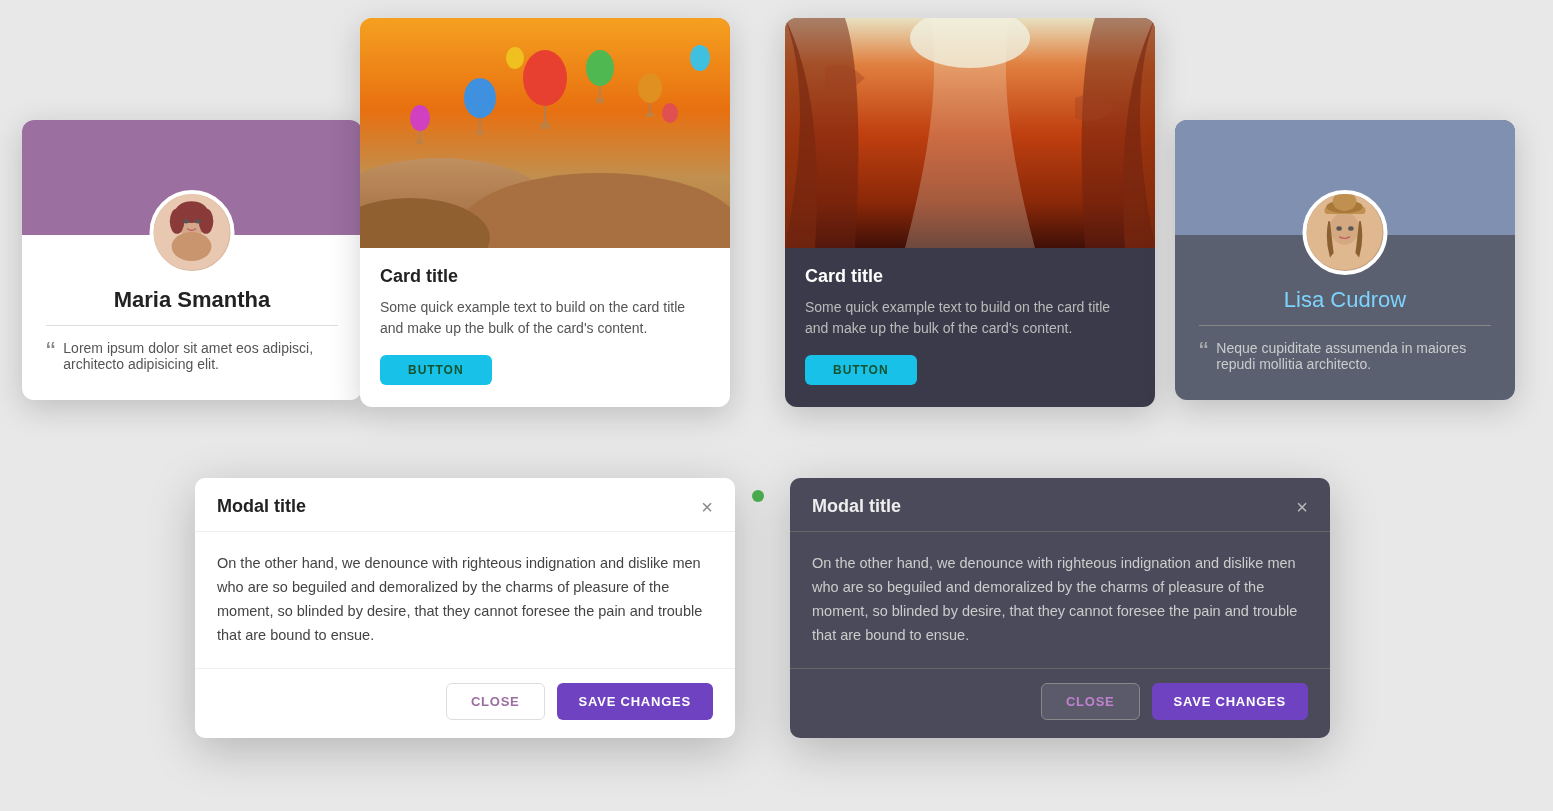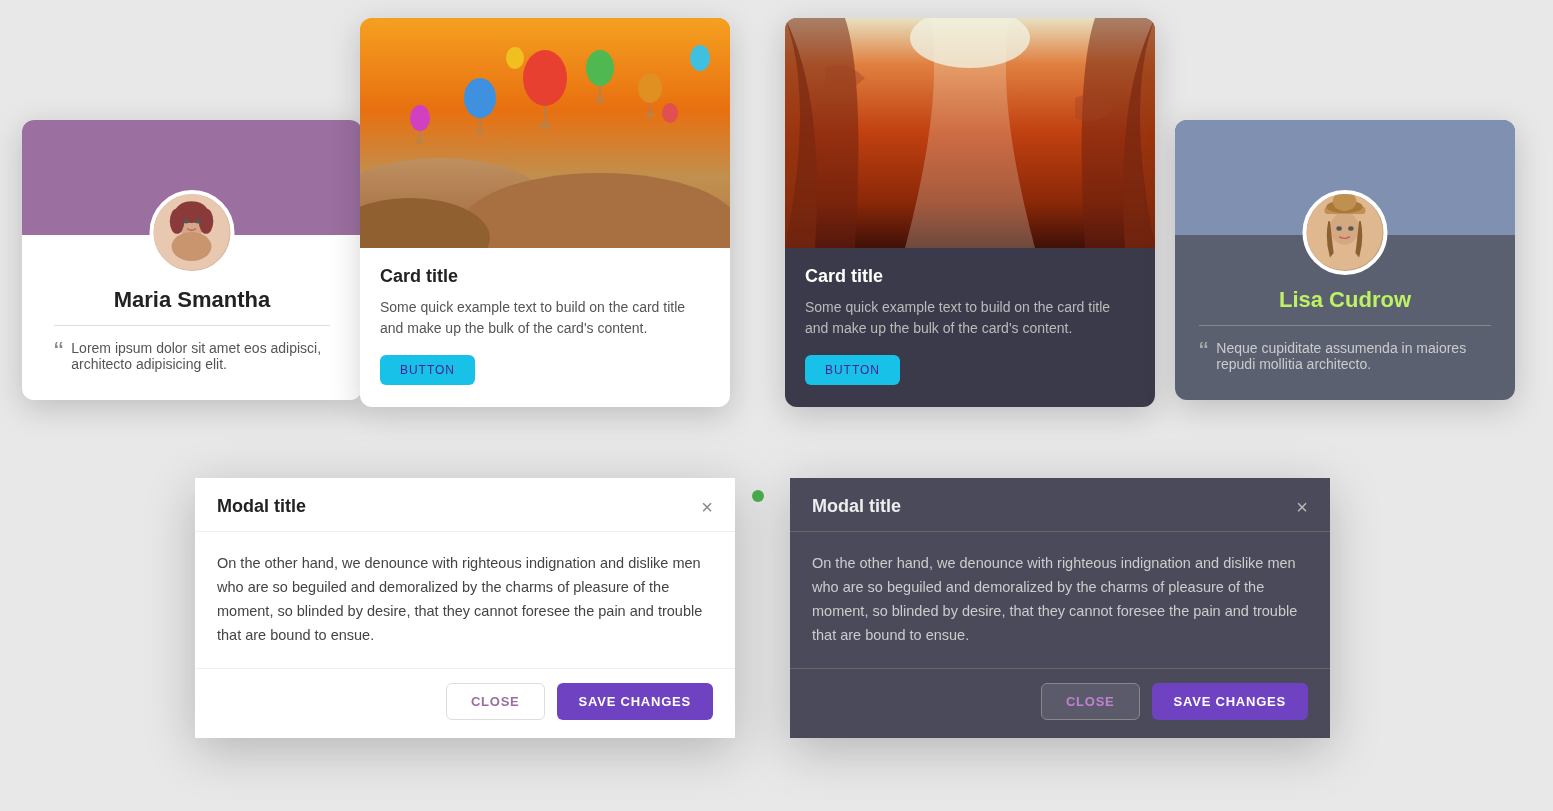--- a/index.html
+++ b/index.html
@@ -52,21 +52,21 @@
       overflow: hidden;
       display: flex;
       align-items: center;
       justify-content: center;
     }
     .card-maria .avatar svg {
       width: 85px;
       height: 85px;
     }
     .card-maria .card-body {
-      padding: 52px 32px 28px;
+      padding: 52px 24px 28px;
       text-align: center;
     }
     .card-maria .card-body h2 {
       font-size: 22px;
       font-weight: 700;
       color: #222;
       margin-bottom: 12px;
     }
     .card-maria .divider {
       border: none;
@@ -117,26 +117,26 @@
       margin-bottom: 10px;
     }
     .card-balloons .card-body p {
       font-size: 14px;
       color: #555;
       line-height: 1.5;
       margin-bottom: 16px;
     }
     .btn-cyan {
       background: #17c1e8;
-      color: #4c1d95;
+      color: #14532d;
       border: none;
       border-radius: 6px;
-      padding: 8px 20px;
+      padding: 8px 28px;
       font-size: 12px;
-      font-weight: 400;
+      font-weight: 700;
       letter-spacing: 0.08em;
       cursor: pointer;
       text-transform: uppercase;
     }
 
     
     .card-canyon {
       left: 785px;
       top: 18px;
       width: 370px;
@@ -196,22 +196,22 @@
       display: flex;
       align-items: center;
       justify-content: center;
     }
     .card-lisa .card-body {
       padding: 52px 24px 28px;
       text-align: center;
     }
     .card-lisa .card-body h2 {
       font-size: 22px;
-      font-weight: 700;
-      color: #bef264;
+      font-weight: 400;
+      color: #7dd3fc;
       margin-bottom: 12px;
     }
     .card-lisa .divider {
       border: none;
       border-top: 1px solid #888;
       margin: 8px 0 14px;
     }
     .card-lisa .quote-text {
       display: flex;
       align-items: flex-start;
@@ -224,21 +224,21 @@
       font-size: 28px;
       color: #aaa;
       line-height: 1;
       flex-shrink: 0;
       margin-top: -2px;
     }
 
     
     .modal {
       position: absolute;
-      border-radius: 0;
+      border-radius: 10px;
       box-shadow: 0 12px 48px rgba(0,0,0,0.22);
       width: 540px;
     }
 
     
     .modal-light {
       left: 195px;
       top: 478px;
       background: #fff;
     }

